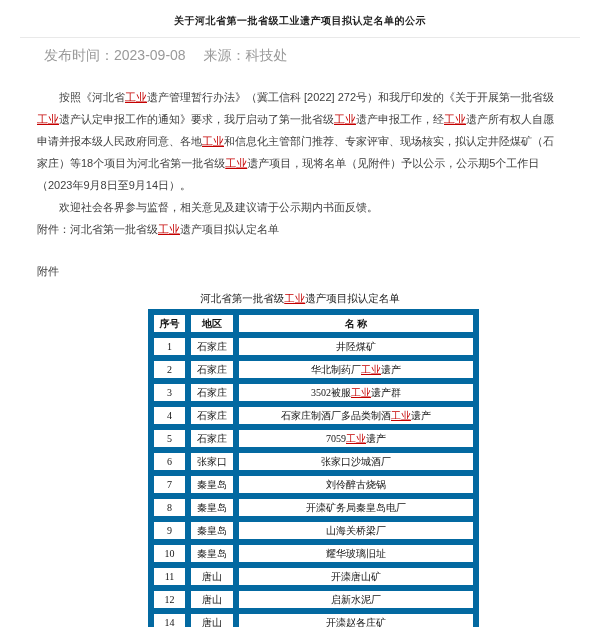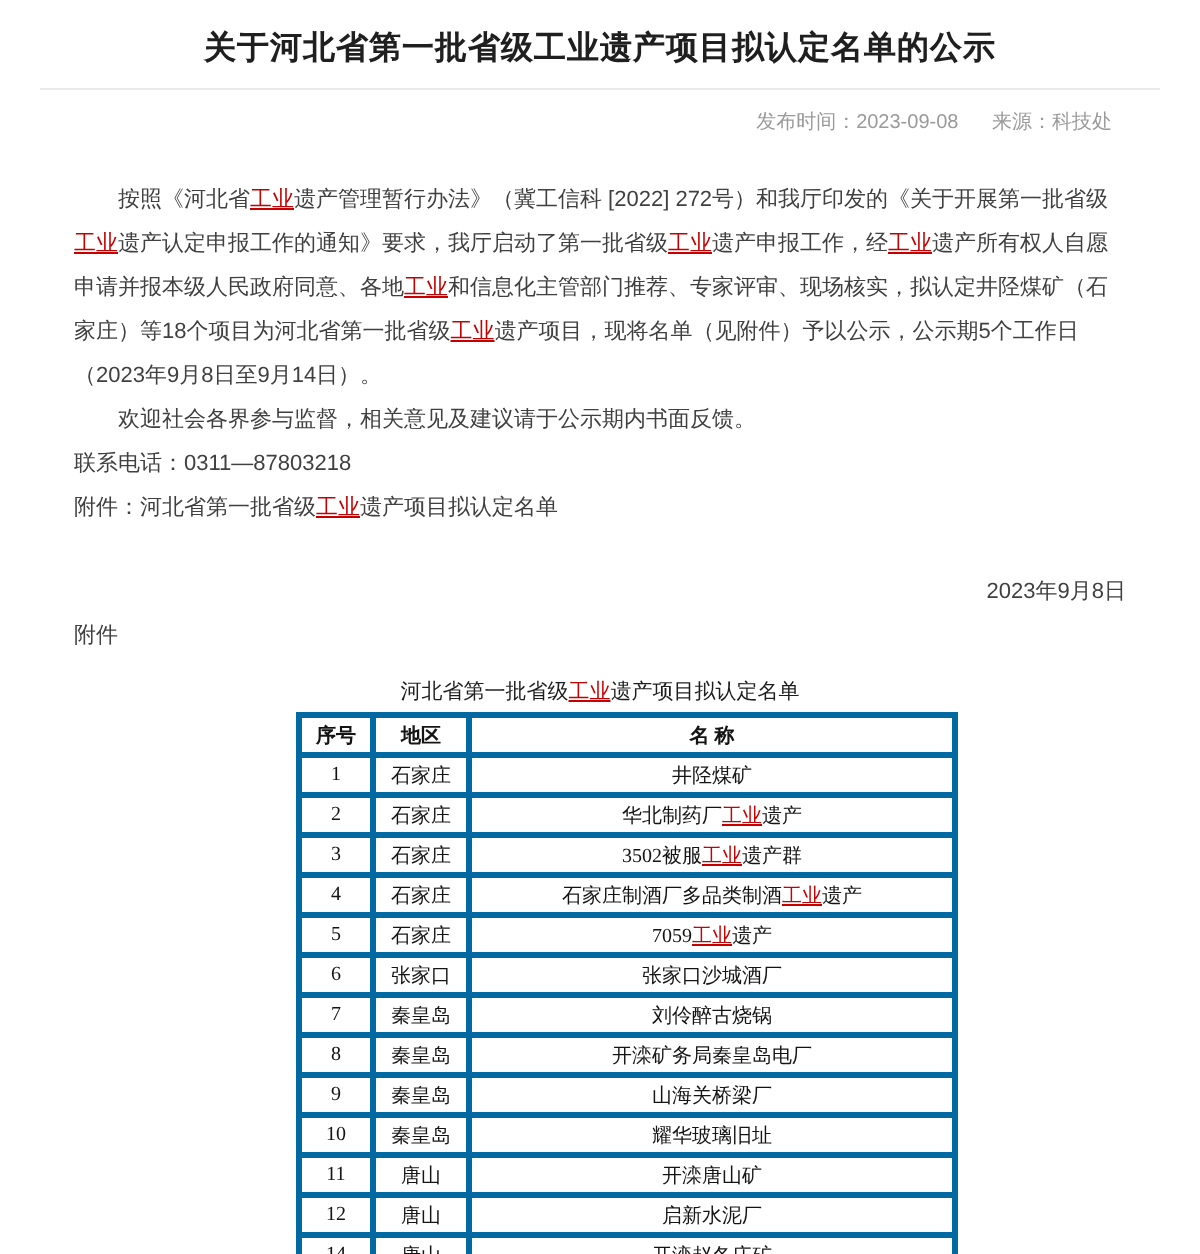--- a/index.html
+++ b/index.html
@@ -5,26 +5,26 @@
   html, body { margin:0; padding:0; }
   body {
     width:600px; height:627px; overflow:hidden;
     background:#ffffff;
     font-family:"Liberation Sans","DejaVu Sans",sans-serif;
     color:#3f3f3f;
   }
   .page { padding:6px 37px 0 37px; }
 
   .doc-title {
-    font-size:16px; font-weight:bold; color:#1f1f1f;
+    font-size:10px; font-weight:bold; color:#1f1f1f;
     text-align:center; margin:8px 0 9px 0; letter-spacing:0.5px;
   }
   .divider { border-top:1px solid #e9e9e9; margin:0 -17px; }
   .meta {
-    text-align:right; font-size:10px; color:#9a9a9a;
+    text-align:left; font-size:14px; color:#9a9a9a;
     margin:9px 0 17px 0;
   }
   .meta span { margin:0 7px; }
 
   .body-text { font-size:11px; line-height:22px; color:#404040;margin-top:21px; }
   .body-text p { margin:0; }
   .indent { text-indent:2em; }
   .attachment-line { margin-top:22px; }
 
   .signature { text-align:right; margin-top:20px; line-height:22px; }
@@ -37,21 +37,21 @@
     font-family:"Liberation Serif","DejaVu Serif",serif;
     font-size:10.5px; color:#1d1d1d; margin:10px 0 3px 0;
   }
   table.list {
     border-collapse:collapse; table-layout:fixed;
     margin-left:111px; width:331px;
     font-family:"Liberation Serif","DejaVu Serif",serif;
     font-size:10px; color:#141414;
   }
   table.list th, table.list td {
-    border:3px solid #0369a1; text-align:center;
+    border:6px solid #0369a1; text-align:center;
     height:17px; padding:0 2px; font-weight:normal;
     overflow:hidden; white-space:nowrap;
   }
   table.list th { font-weight:bold; }
   col.c-no  { width:37px; }
   col.c-reg { width:48px; }
 </style>
 </head>
 <body>
 
@@ -62,26 +62,24 @@
   <div class="divider"></div>
 
   <div class="meta">
     <span>发布时间：2023-09-08</span>
     <span>来源：科技处</span>
   </div>
 
   <div class="body-text">
     <p class="indent">按照《河北省<span class="hl">工业</span>遗产管理暂行办法》（冀工信科 [2022] 272号）和我厅印发的《关于开展第一批省级<span class="hl">工业</span>遗产认定申报工作的通知》要求，我厅启动了第一批省级<span class="hl">工业</span>遗产申报工作，经<span class="hl">工业</span>遗产所有权人自愿申请并报本级人民政府同意、各地<span class="hl">工业</span>和信息化主管部门推荐、专家评审、现场核实，拟认定井陉煤矿（石家庄）等18个项目为河北省第一批省级<span class="hl">工业</span>遗产项目，现将名单（见附件）予以公示，公示期5个工作日（2023年9月8日至9月14日）。</p>
     <p class="indent">欢迎社会各界参与监督，相关意见及建议请于公示期内书面反馈。</p>
-    <p>联系电话：0311—87803218</p>
 
     <p class="attachment-line">附件：河北省第一批省级<span class="hl">工业</span>遗产项目拟认定名单</p>
 
     <div class="signature">
-      <div>2023年9月8日</div>
     </div>
 
     <p class="appendix-label">附件</p>
   </div>
 
   <div class="table-title">河北省第一批省级<span class="hl">工业</span>遗产项目拟认定名单</div>
 
   <table class="list">
     <colgroup>
       <col class="c-no">

